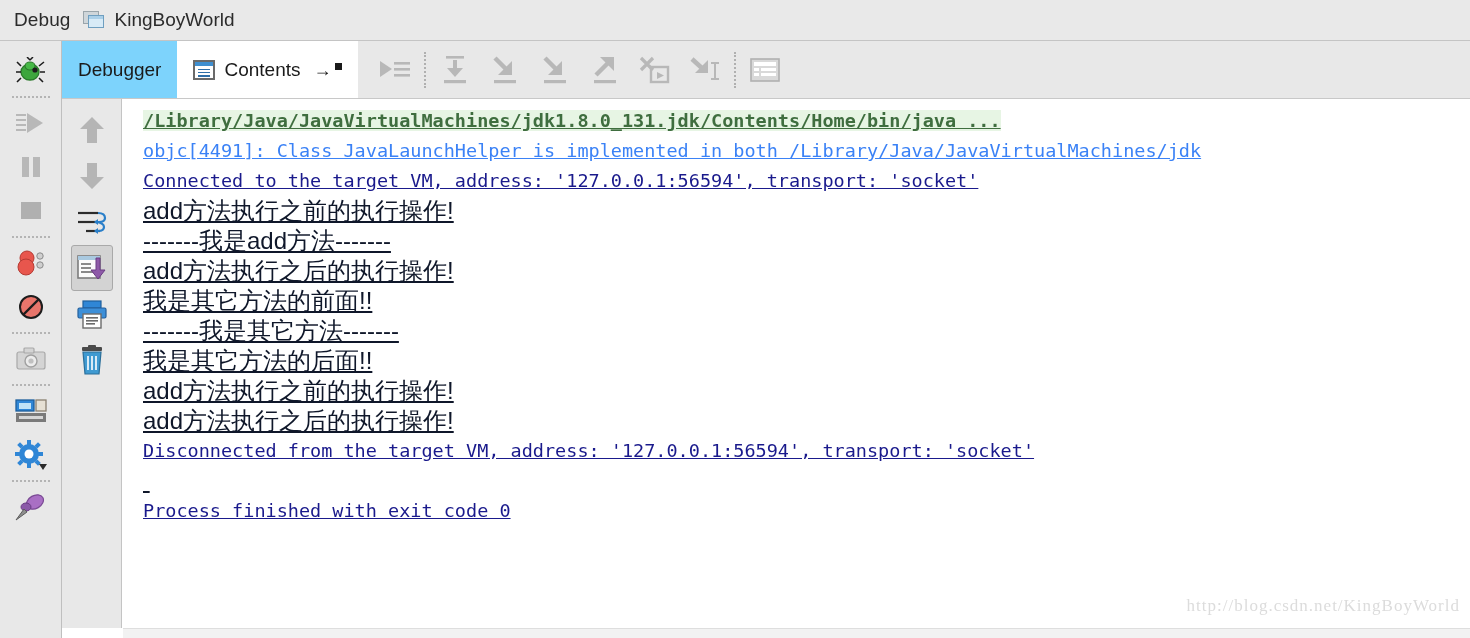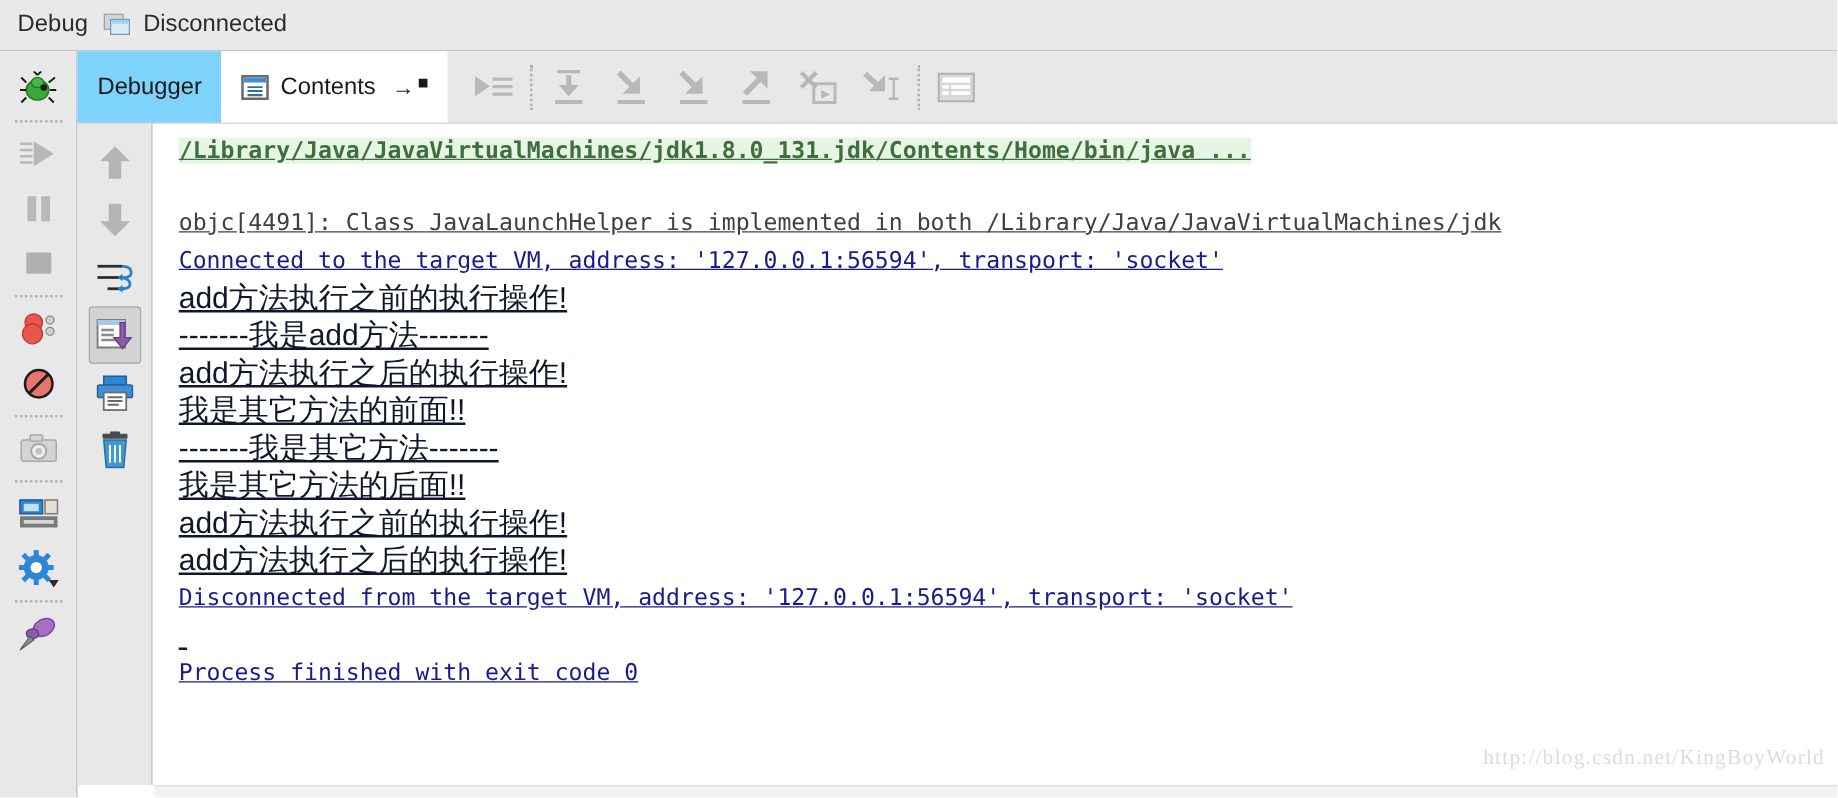--- a/index.html
+++ b/index.html
@@ -194,21 +194,21 @@
     right: 0;
     font-family: "DejaVu Sans Mono", "Liberation Mono", monospace;
     font-size: 18.5px;
     line-height: 30px;
     white-space: pre;
   }
   .cline { display: block; height: 30px; white-space: pre; text-decoration: underline; }
   .cline.blank { height: 30px; }
   .cl-sysout   { color: #3f6e3f; font-weight: bold; }
   .cl-sysout .hl { background: #e7f5e4; }
-  .cl-error    { color: #404040; margin-top: 28px; }
+  .cl-error    { color: #3b82f6; }
   .cl-info     { color: #1a1a8c; }
   .cl-plain    { color: #0f172a; font-family: "Liberation Sans", "DejaVu Sans", sans-serif; font-size: 24px; }
 
   .watermark {
     position: absolute;
     right: 10px; bottom: 12px;
     font-family: "Liberation Serif", serif;
     font-size: 17px;
     color: #dcdcdc;
     letter-spacing: 1px;
@@ -230,21 +230,21 @@
 <body>
 
 <div id="app">
 
   <div class="header-bar">
     <span class="header-title">Debug</span>
     <span class="header-window-icon">
       <span class="w-back"></span>
         <span class="w-front"></span>
     </span>
-    <span class="header-config">Disconnected</span>
+    <span class="header-config">KingBoyWorld</span>
   </div>
 
   <div class="left-rail">
 
     <div class="rail-btn">
       <svg width="30" height="28" viewBox="0 0 30 28">
         <ellipse cx="14" cy="15" rx="9" ry="8" fill="#3da63d" stroke="#2a7a2a" stroke-width="1.3"></ellipse>
         <ellipse cx="14" cy="9" rx="5" ry="4" fill="#46b846" stroke="#2a7a2a" stroke-width="1.1"></ellipse>
         <circle cx="19" cy="13" r="2.6" fill="#1c1c1c"></circle>
         <path d="M5 9 L1 5 M5 15 L0 15 M5 21 L1 25" stroke="#1c1c1c" stroke-width="1.6" fill="none"></path>

